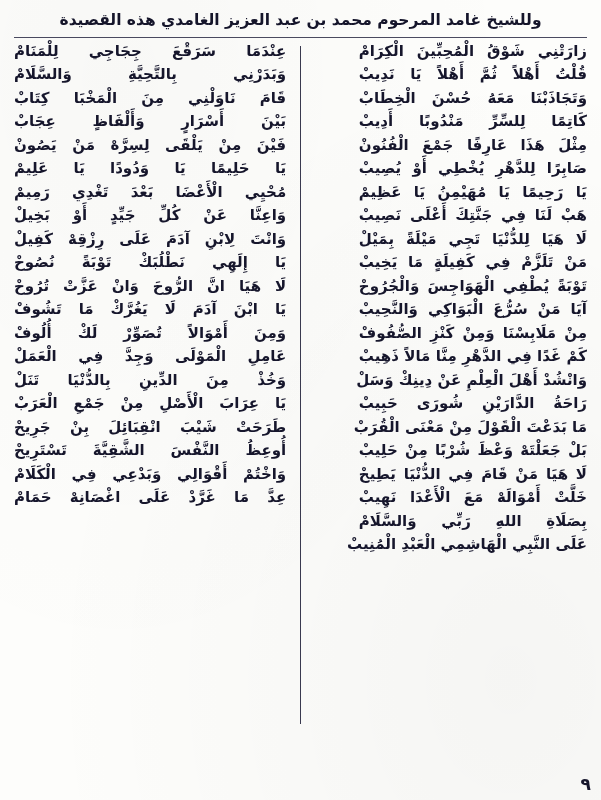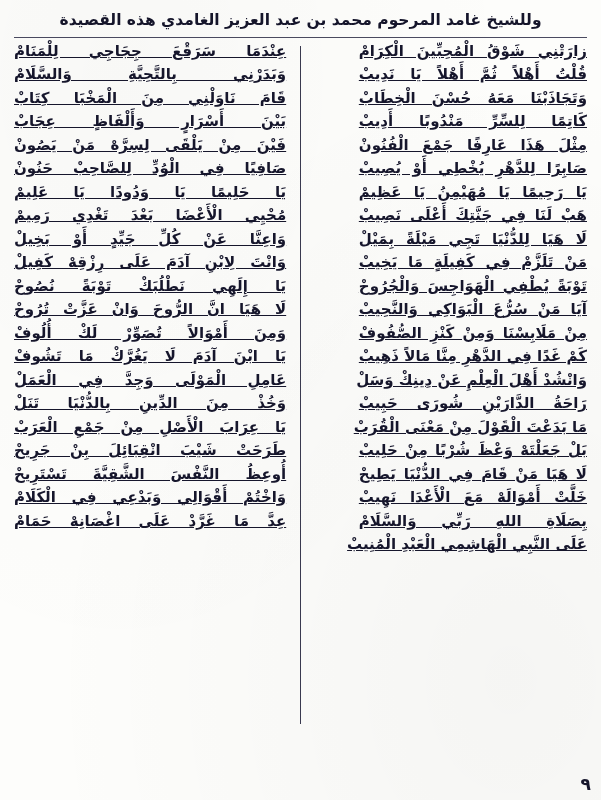--- a/index.html
+++ b/index.html
@@ -77,21 +77,20 @@
     line-height: 1.0;
     padding: 0;
     margin: 0 0 8.5px 0;
     text-align: justify;
     text-align-last: justify;
     white-space: nowrap;
     font-weight: 600;
     color: #16162c;
     letter-spacing: 0;
     transform-origin: right center;
-    text-decoration: underline;
   }
   .col-right .verse { text-align-last: justify; margin-left: 44px; }
   .col-left .verse  { text-align-last: justify; }
   .page-num {
     position: absolute;
     bottom: 6px;
     right: 10px;
     font-size: 17px;
     font-weight: 700;
     color: #16162c;
@@ -133,29 +132,28 @@
     </div>
 
     <div class="divider"></div>
 
     <div class="col col-left">
       <div class="verse">عِنْدَمَا سَرَقْعَ جِجَاجِي لِلْمَنَامْ</div>
       <div class="verse">وَبَدَرْنِي بِالتَّحِيَّةِ وَالسَّلَامْ</div>
       <div class="verse">قَامَ نَاوَلْنِي مِنَ الْمَخْبَا كِتَابْ</div>
       <div class="verse">بَيْنَ أَسْرَارٍ وَأَلْفَاظٍ عِجَابْ</div>
       <div class="verse">فَيْنَ مِنْ يَلْقَى لِسِرَّهْ مَنْ يَصُونْ</div>
-      <div class="verse">صَافِيًا فِي الْوُدِّ لِلصَّاحِبْ حَنُونْ</div>
       <div class="verse">يَا حَلِيمًا يَا وَدُودًا يَا عَلِيمْ</div>
       <div class="verse">مُحْيِي الْأَعْضَا بَعْدَ تَغْدِي رَمِيمْ</div>
       <div class="verse">وَاعِنَّا عَنْ كُلِّ جَيِّدٍ أَوْ بَخِيلْ</div>
       <div class="verse">وَانْتَ لِابْنِ آدَمَ عَلَى رِزْقِهْ كَفِيلْ</div>
       <div class="verse">يَا إِلَهِي نَطْلُبَكْ تَوْبَةً نُصُوحْ</div>
       <div class="verse">لَا هَيَا انَّ الرُّوحَ وَانْ عَزَّتْ تُرُوحْ</div>
+      <div class="verse">يَا ابْنَ آدَمَ لَا يَغُرَّكْ مَا تَشُوفْ</div>
       <div class="verse">وَمِنَ أَمْوَالاً تُصَوِّرْ لَكْ أُلُوفْ</div>
-      <div class="verse">يَا ابْنَ آدَمَ لَا يَغُرَّكْ مَا تَشُوفْ</div>
       <div class="verse">عَامِلِ الْمَوْلَى وَجِدَّ فِي الْعَمَلْ</div>
       <div class="verse">وَخُذْ مِنَ الدِّينِ بِالدُّنْيَا تَنَلْ</div>
       <div class="verse">يَا عِرَابَ الْأَصْلِ مِنْ جَمْعِ الْعَرَبْ</div>
       <div class="verse">طَرَحَتْ شَيْبَ انْقِبَائِلَ بِنْ جَرِيحْ</div>
       <div class="verse">أُوعِظُ النَّفْسَ الشَّقِيَّةَ تَسْتَرِيحْ</div>
       <div class="verse">وَاخْتُمْ أَقْوَالِي وَبَدْعِي فِي الْكَلَامْ</div>
       <div class="verse">عِدَّ مَا غَرَّدْ عَلَى اغْصَانِهْ حَمَامْ</div>
     </div>
 
   </div>

